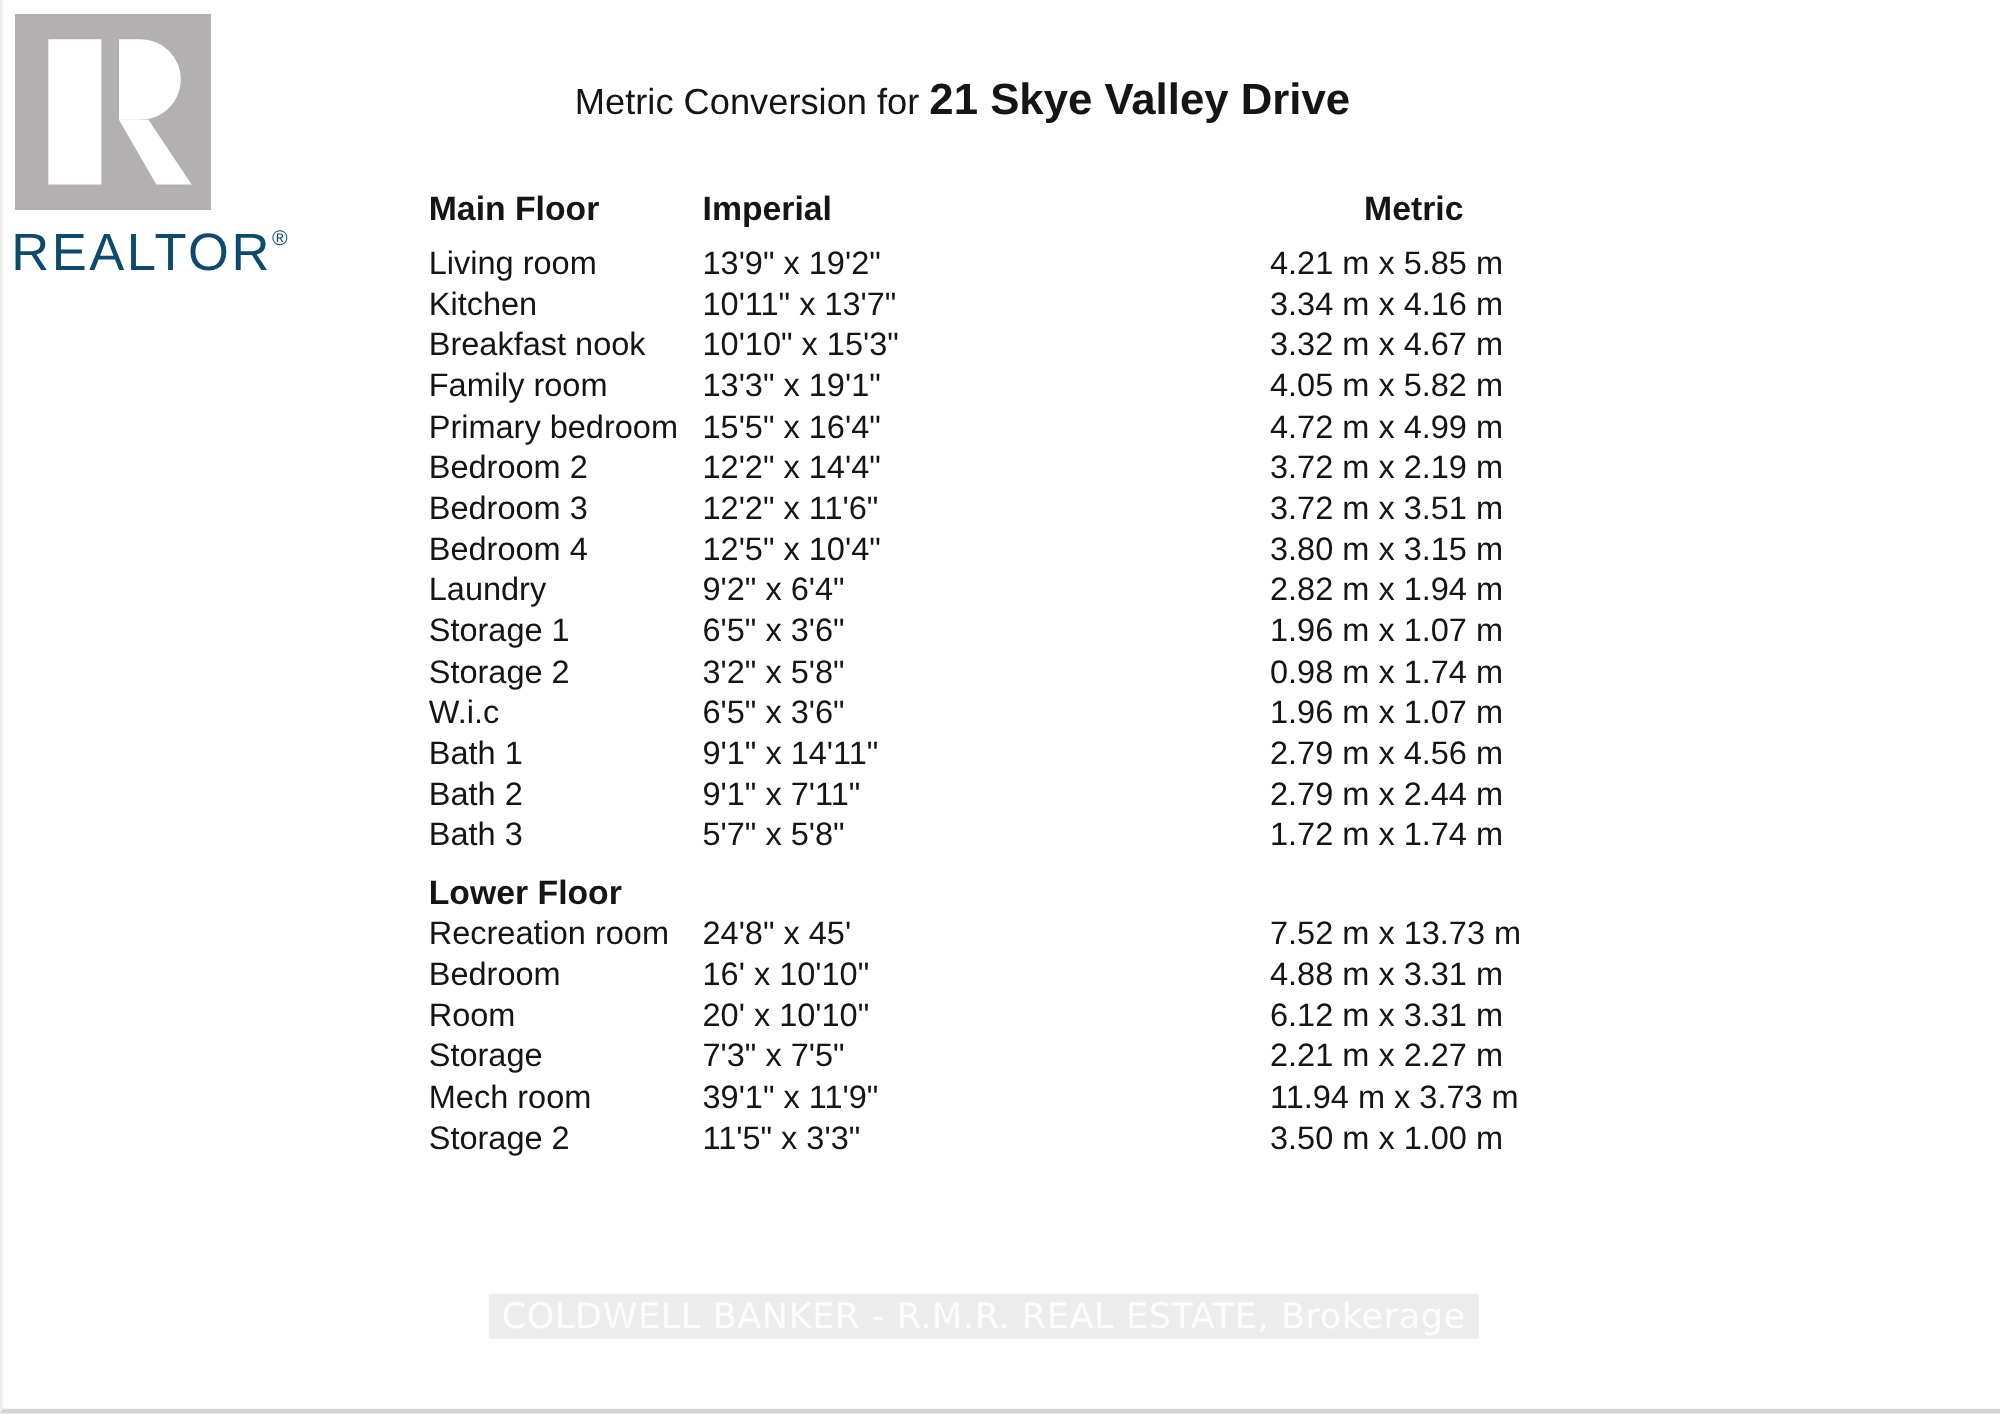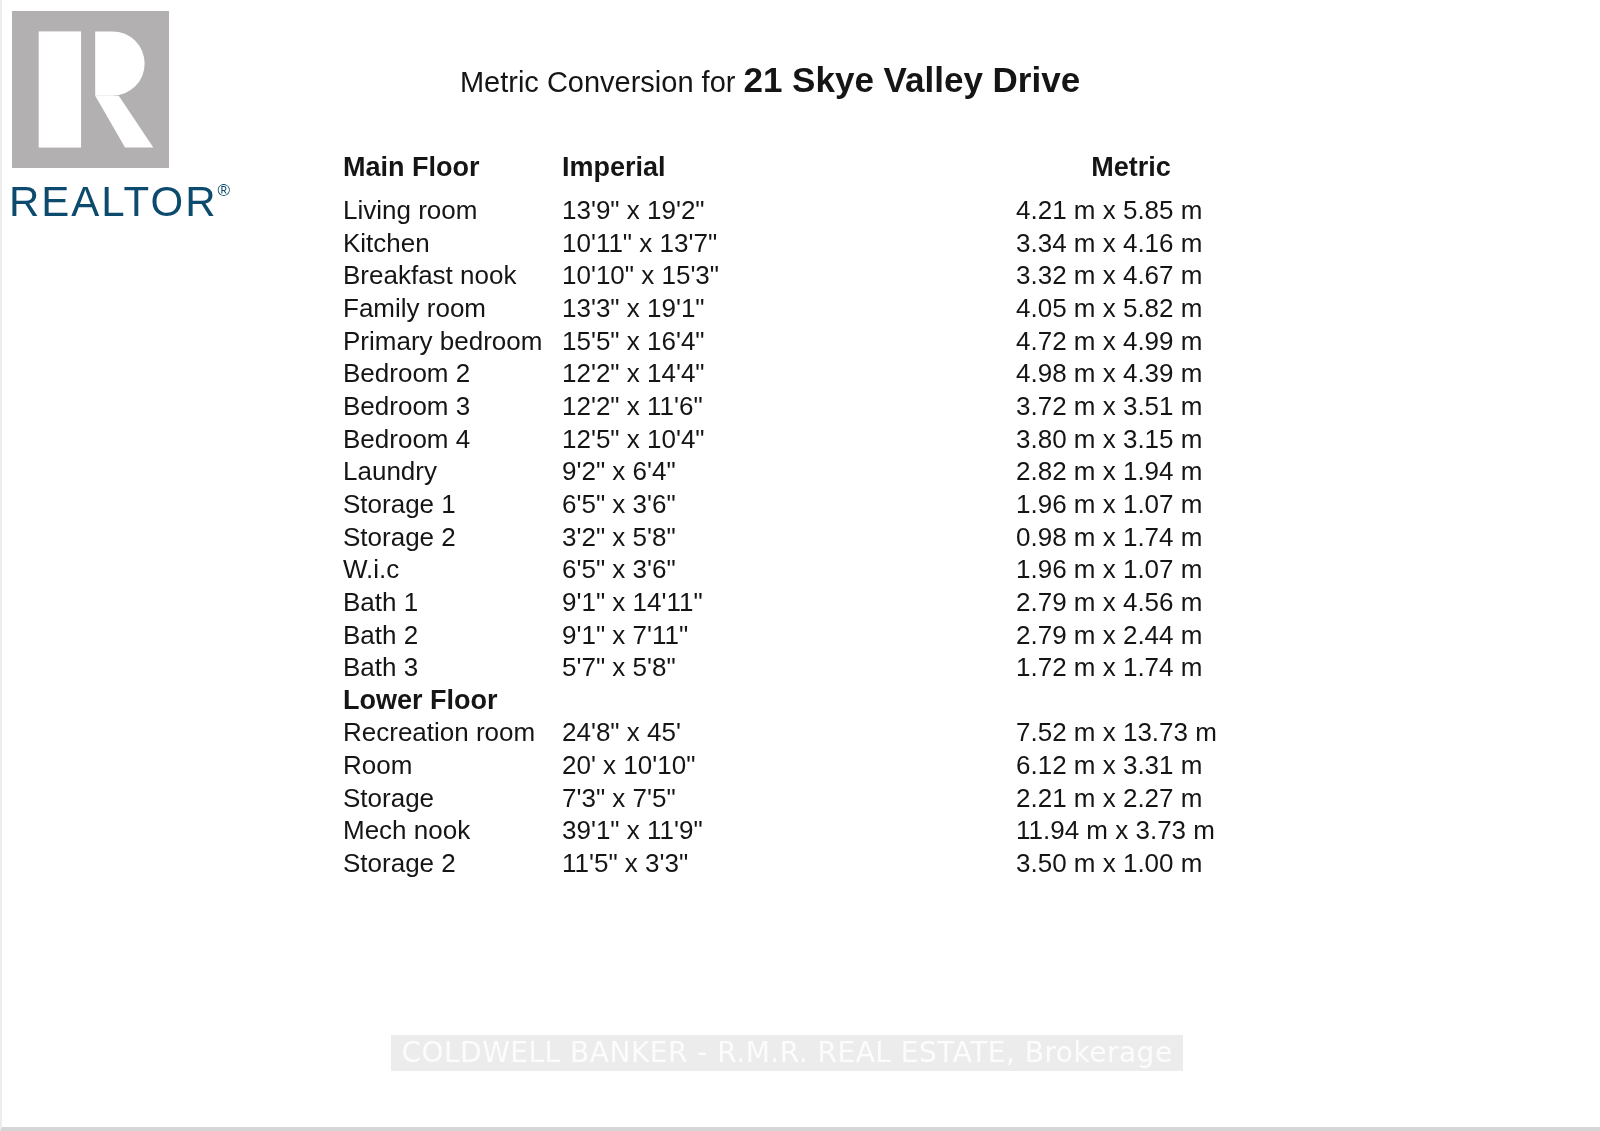--- a/index.html
+++ b/index.html
@@ -77,20 +77,21 @@
   }
   .header-row { height: 38px; margin-bottom: 8px; }
   .c-room   { width: 219px; text-align: left; }
   .c-imp    { width: 354px; }
   .c-gap    { width: 100px; }
   .c-met    { width: 230px; text-align: left; }
   .cell     { font-size: 26px; }
   .hdr      { font-size: 27px; font-weight: 700; }
   .c-met.hdr { text-align: center; }
   .section-label-row {
+    margin-top: 14px;
     height: 32px;
     display: flex;
     align-items: center;
   }
 
   
   .footer-wrap {
     position: absolute;
     top: 1035px;
     left: 0;
@@ -164,21 +165,21 @@
         <div class="trow">
           <div class="c-room cell">Primary bedroom</div>
           <div class="c-imp cell">15'5" x 16'4"</div>
           <div class="c-gap"></div>
           <div class="c-met cell">4.72 m x 4.99 m</div>
         </div>
         <div class="trow">
           <div class="c-room cell">Bedroom 2</div>
           <div class="c-imp cell">12'2" x 14'4"</div>
           <div class="c-gap"></div>
-          <div class="c-met cell">4.98 m x 4.39 m</div>
+          <div class="c-met cell">3.72 m x 2.19 m</div>
         </div>
         <div class="trow">
           <div class="c-room cell">Bedroom 3</div>
           <div class="c-imp cell">12'2" x 11'6"</div>
           <div class="c-gap"></div>
           <div class="c-met cell">3.72 m x 3.51 m</div>
         </div>
         <div class="trow">
           <div class="c-room cell">Bedroom 4</div>
           <div class="c-imp cell">12'5" x 10'4"</div>
@@ -234,33 +235,39 @@
     </div>
 
     <div id="lower-floor-rows">
         <div class="trow">
           <div class="c-room cell">Recreation room</div>
           <div class="c-imp cell">24'8" x 45'</div>
           <div class="c-gap"></div>
           <div class="c-met cell">7.52 m x 13.73 m</div>
         </div>
         <div class="trow">
+          <div class="c-room cell">Bedroom</div>
+          <div class="c-imp cell">16' x 10'10"</div>
+          <div class="c-gap"></div>
+          <div class="c-met cell">4.88 m x 3.31 m</div>
+        </div>
+        <div class="trow">
           <div class="c-room cell">Room</div>
           <div class="c-imp cell">20' x 10'10"</div>
           <div class="c-gap"></div>
           <div class="c-met cell">6.12 m x 3.31 m</div>
         </div>
         <div class="trow">
           <div class="c-room cell">Storage</div>
           <div class="c-imp cell">7'3" x 7'5"</div>
           <div class="c-gap"></div>
           <div class="c-met cell">2.21 m x 2.27 m</div>
         </div>
         <div class="trow">
-          <div class="c-room cell">Mech nook</div>
+          <div class="c-room cell">Mech room</div>
           <div class="c-imp cell">39'1" x 11'9"</div>
           <div class="c-gap"></div>
           <div class="c-met cell">11.94 m x 3.73 m</div>
         </div>
         <div class="trow">
           <div class="c-room cell">Storage 2</div>
           <div class="c-imp cell">11'5" x 3'3"</div>
           <div class="c-gap"></div>
           <div class="c-met cell">3.50 m x 1.00 m</div>
         </div>

